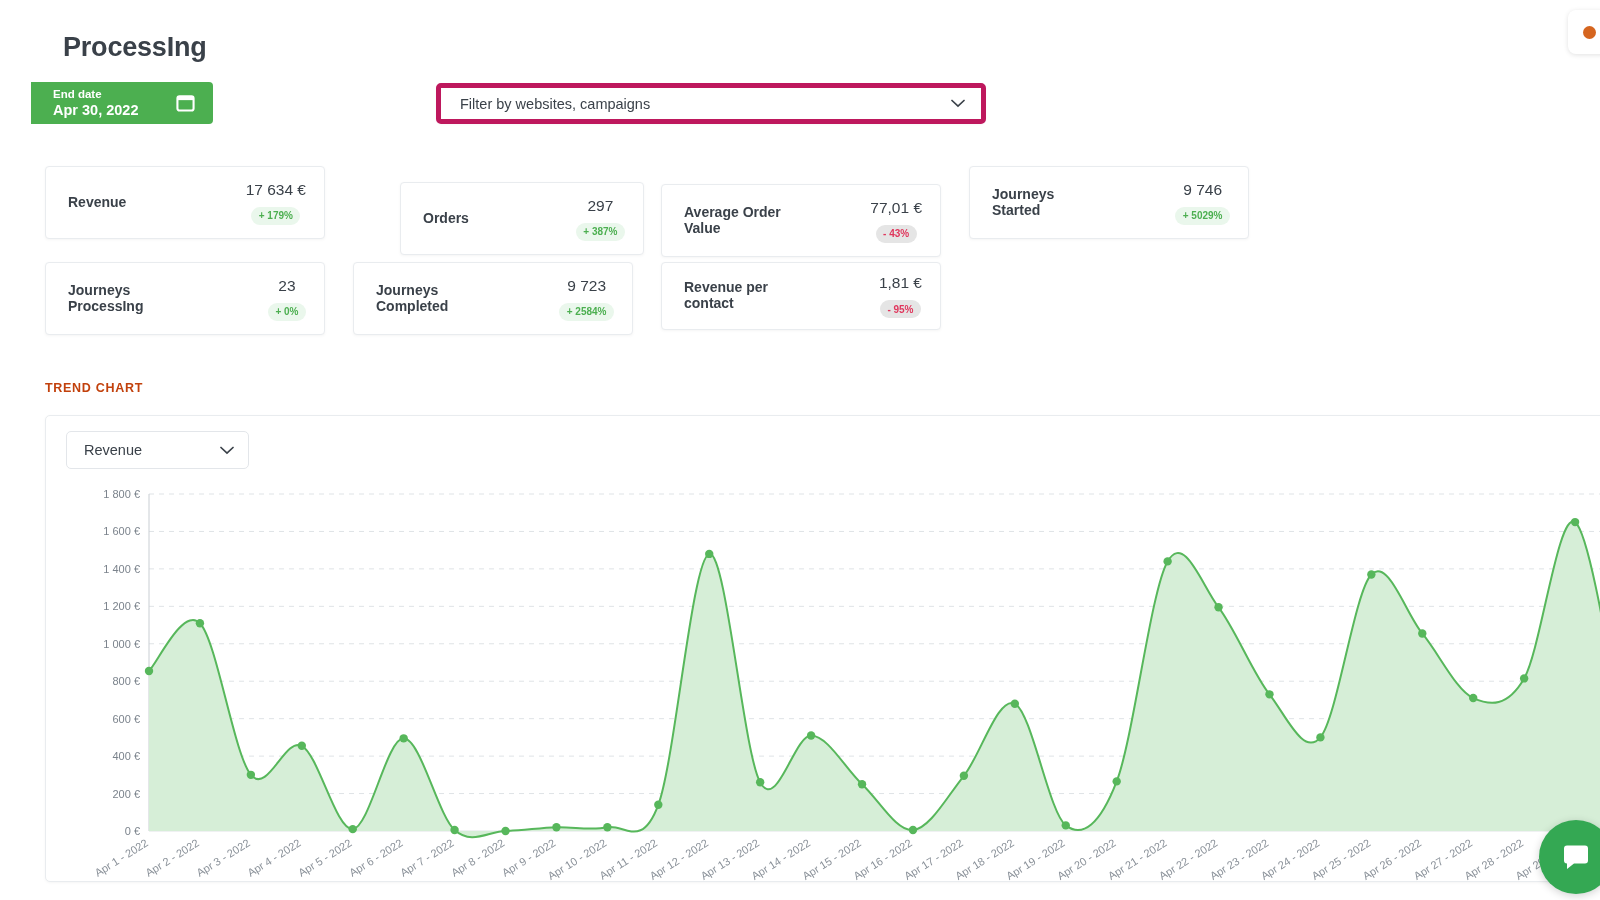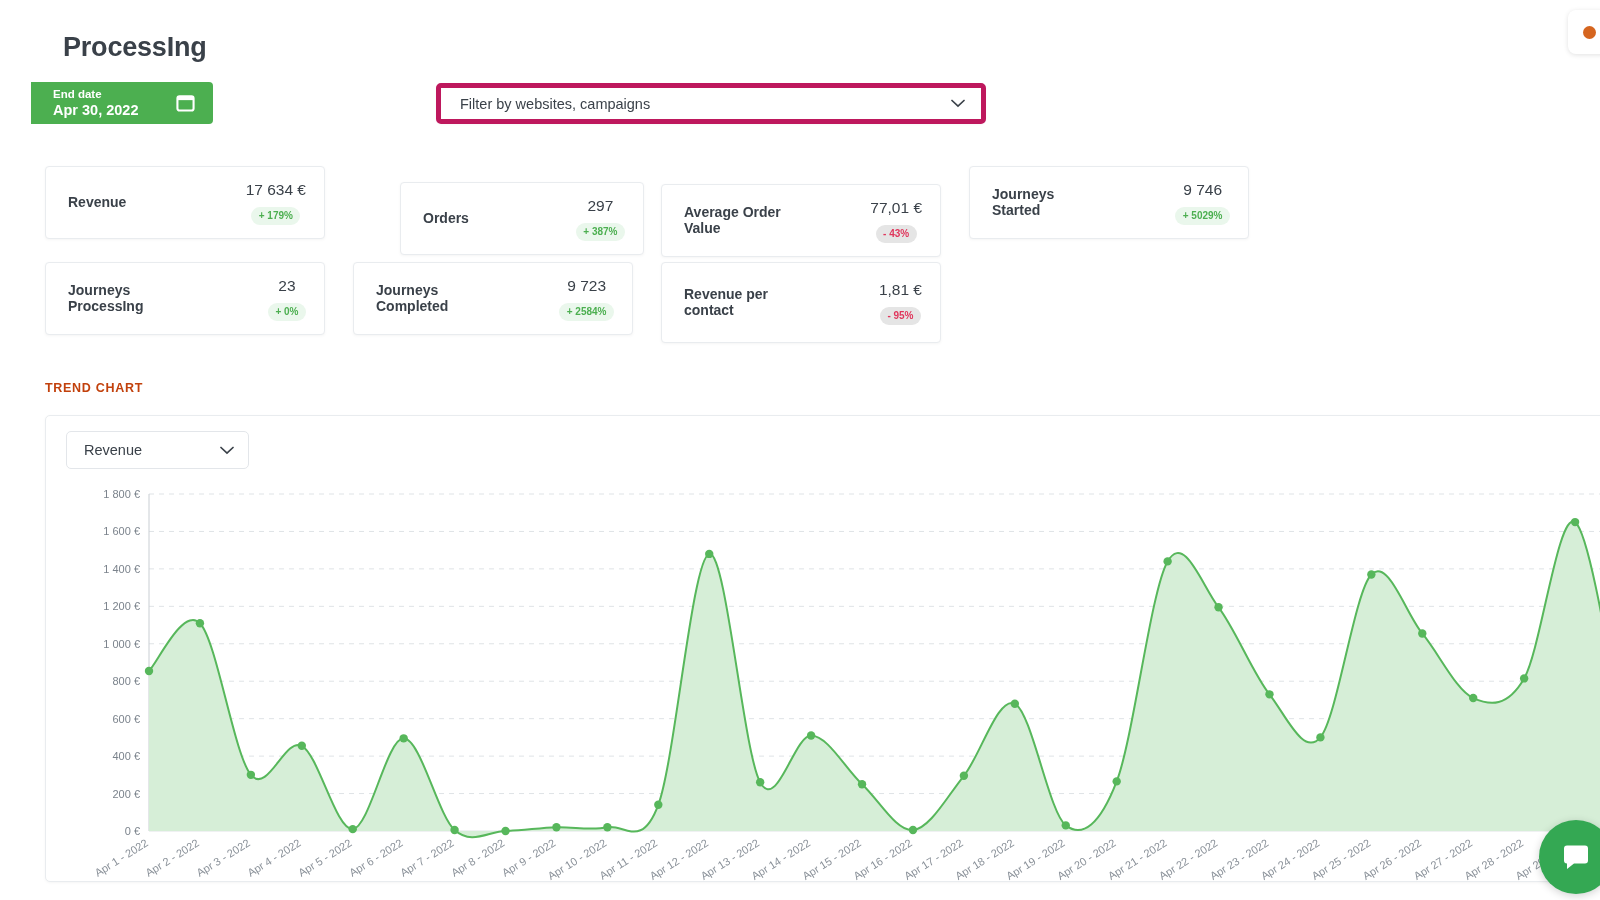--- a/index.html
+++ b/index.html
@@ -177,21 +177,21 @@
 
   <div class="kpi" style="left:353px; top:262px; width:280px; height:73px;">
     <div class="kpi-title">Journeys
 Completed</div>
     <div class="kpi-right">
       <span class="kpi-val">9 723</span>
       <span class="badge up">+ 2584%</span>
     </div>
   </div>
 
-  <div class="kpi" style="left:661px; top:262px; width:280px; height:81px;">
+  <div class="kpi" style="left:661px; top:262px; width:280px; height:68px;">
     <div class="kpi-title">Revenue per
 contact</div>
     <div class="kpi-right">
       <span class="kpi-val">1,81 €</span>
       <span class="badge down">- 95%</span>
     </div>
   </div>
 
   <div class="section-label">TREND CHART</div>
 

